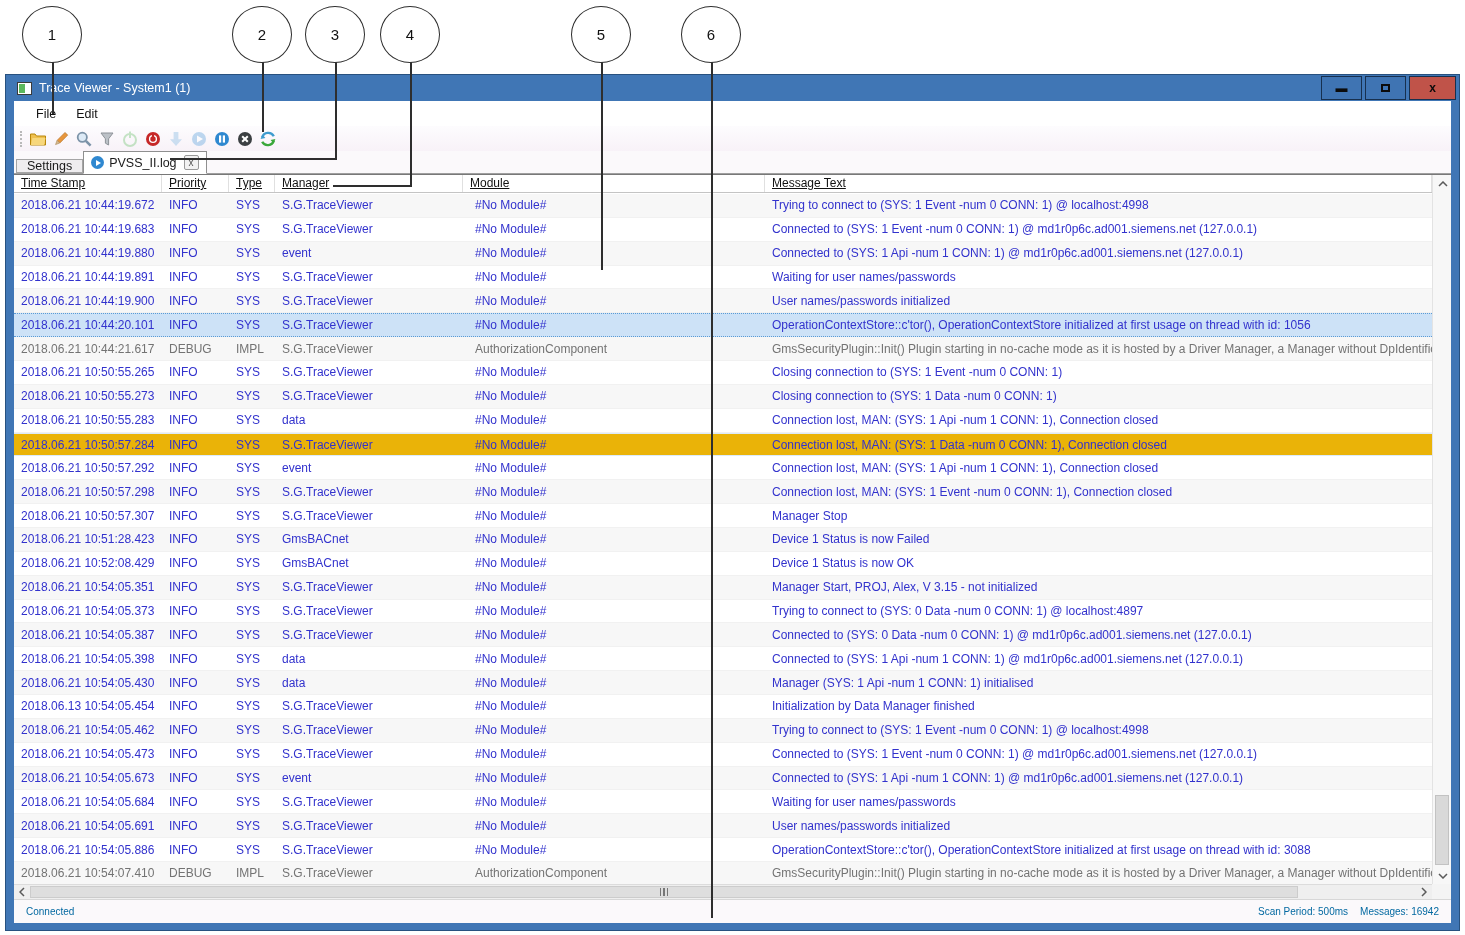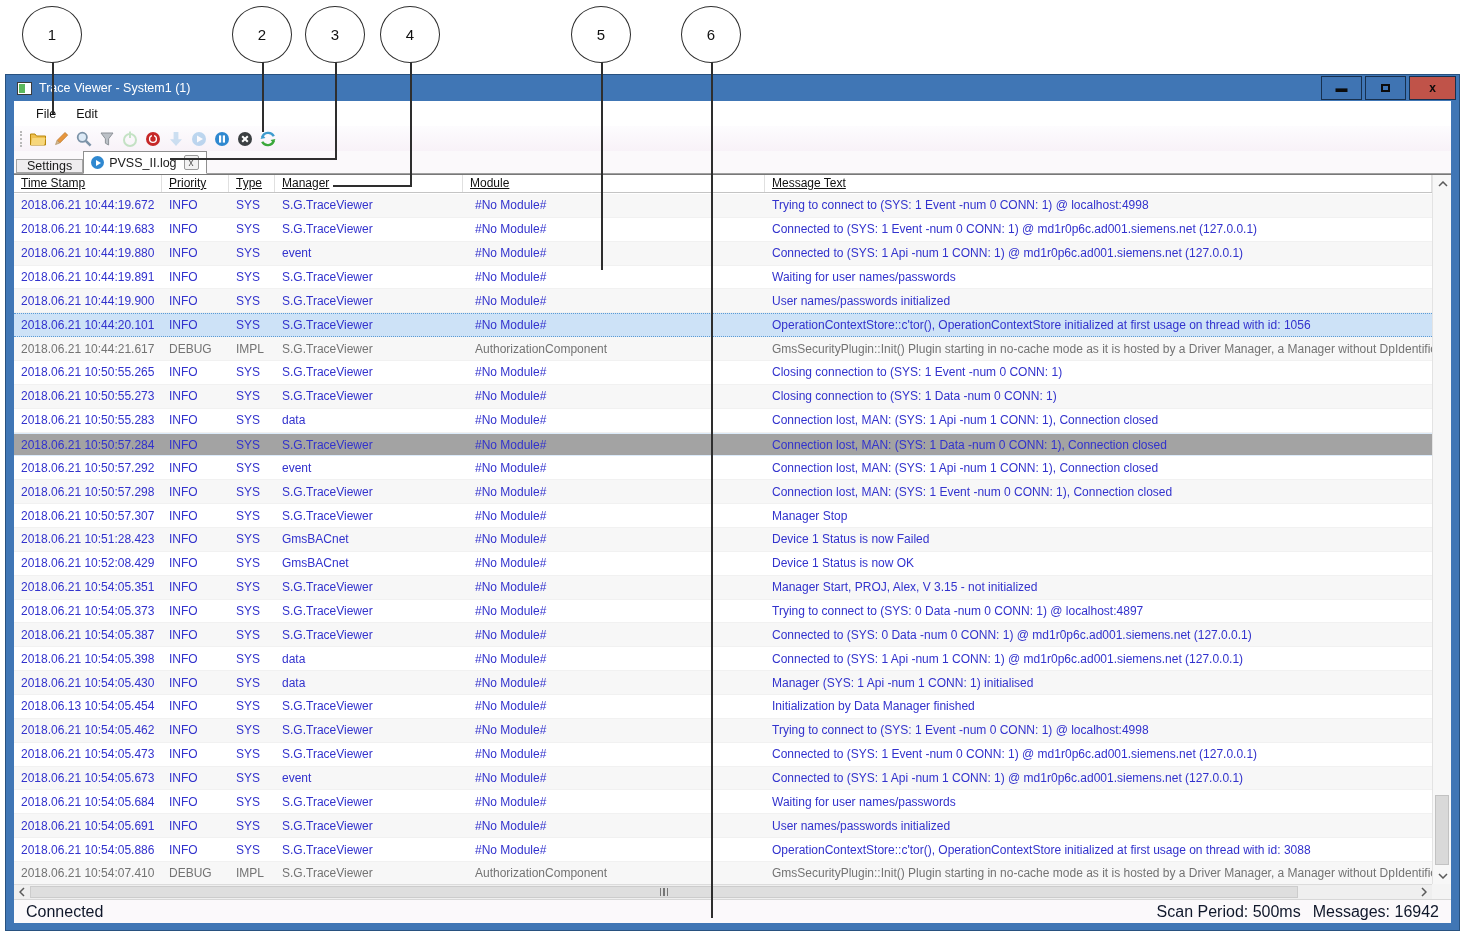--- a/index.html
+++ b/index.html
@@ -59,21 +59,21 @@
   .grid-header { position:absolute; left:0; right:19px; top:0; height:18px; display:flex;
                  background:#fff; border-bottom:1px solid #c4c4c4; font-size:12px; color:#111; }
   .h-cell { padding:1px 0 0 7px; border-right:1px solid #e0e0e0; overflow:hidden; white-space:nowrap;text-decoration:underline; }
   .rows { position:absolute; left:0; right:19px; top:19px; bottom:15px; overflow:hidden; }
   .row { display:flex; height:23.86px; align-items:center; font-size:12px; overflow:hidden;
          background:#fff; border-bottom:1px solid #f1f1f1; }
   .row.odd { background:#f7f7f7; }
   .row.info  .c { color:#3232cd; }
   .row.debug .c { color:#737373; }
   .row.selected { background:#cde2f7; border-top:1px dotted #5b9bd5; border-bottom:1px dotted #5b9bd5; }
-  .row.highlighted { background:#a3a3a3; border-top:1px solid #dcebfa; border-bottom:1px solid #dcebfa; }
+  .row.highlighted { background:#eab308; border-top:1px solid #dcebfa; border-bottom:1px solid #dcebfa; }
   .c { padding-left:7px; white-space:nowrap; overflow:hidden; flex-shrink:0; }
   .c-time    { width:148px; } .c-priority{ width:67px; } .c-type { width:46px; }
   .c-manager { width:188px; } .c-module { width:302px; padding-left:12px; }
   .c-message { flex:1 1 auto; width:auto; }
   .h-cell.c-module { padding-left:7px; }
 
   
   .vscroll { position:absolute; right:0; top:0; bottom:15px; width:19px;
              background:#f7f7f7; border-left:1px solid #e3e3e3; }
   .vs-up, .vs-down { position:absolute; left:0; width:19px; height:17px; display:flex;
@@ -89,21 +89,21 @@
   .hs-thumb { position:absolute; left:16px; width:1268px; top:1px; bottom:1px;
               background:#dedede; border:1px solid #cccccc; display:flex;
               align-items:center; justify-content:center; }
   .hs-grip { width:8px; height:8px; border-left:1.5px solid #777; border-right:1.5px solid #777; }
   .hs-grip::before { content:""; display:block; width:1.5px; height:8px; background:#777; margin:0 auto; }
   .sb-arrow { stroke:#5a5a5a; stroke-width:1.5; fill:none; }
   .corner { position:absolute; right:0; bottom:0; width:19px; height:15px; background:#f4f4f4; }
 
   
   .statusbar { height:24px; background:#fbf9fb; border-top:1px solid #d7d7d7; display:flex;
-               align-items:center; padding:0 12px; font-size:16px; color:#0f172a;text-align:center; }
+               align-items:center; padding:0 12px; font-size:10px; color:#0369a1;text-align:center; }
   .status-right { margin-left:auto; display:flex; gap:12px; }
 
   
   .overlay { position:absolute; inset:0; pointer-events:none; z-index:50; }
   .callout { position:absolute; width:60px; height:57px; border:1.6px solid #2e2e2e;
              border-radius:50%; background:#fff; display:flex; align-items:center;
              justify-content:center; font-size:15px; color:#111; }
   .cline { position:absolute; background:#2e2e2e; }
   .v { width:1.6px; } .h { height:1.6px; }
 </style>

